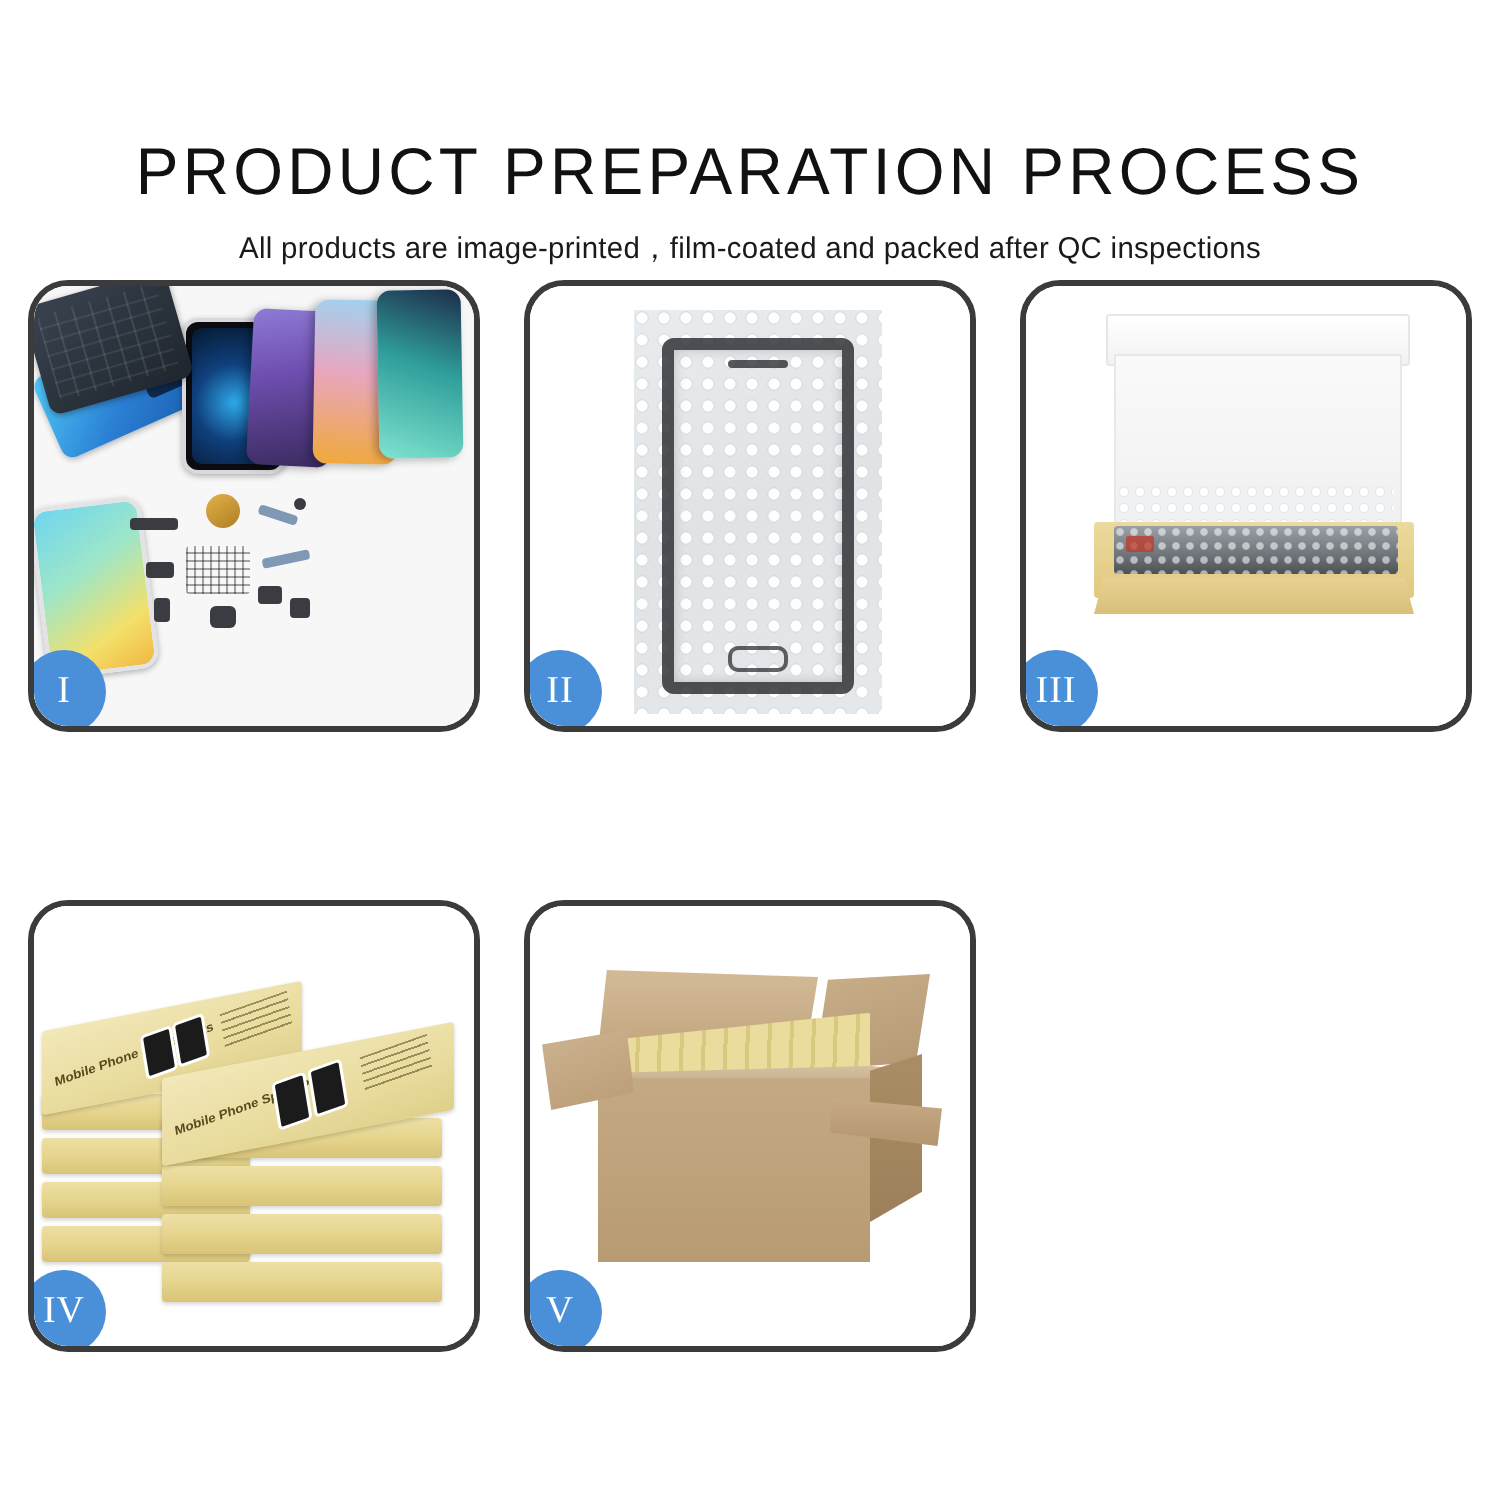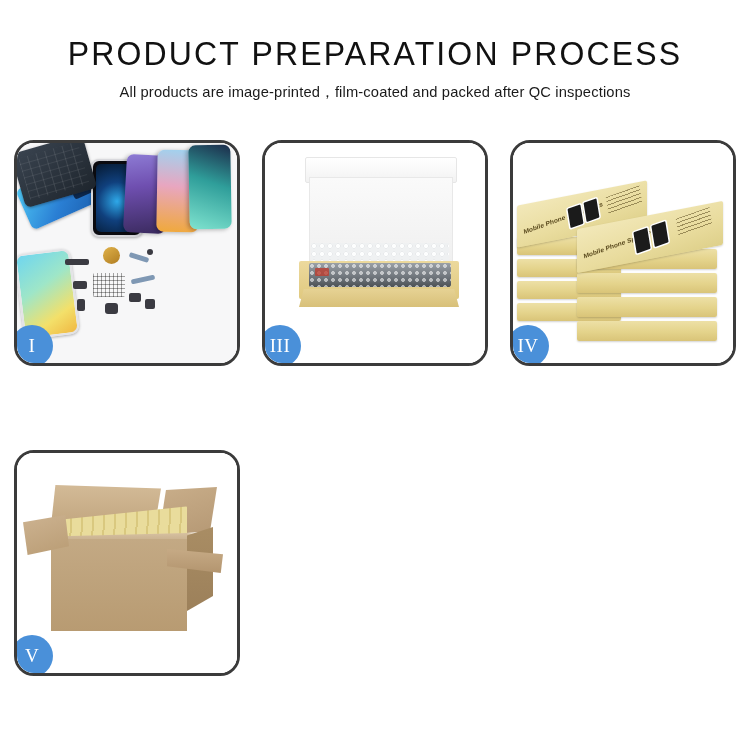--- a/index.html
+++ b/index.html
@@ -9,21 +9,21 @@
   }
   body {
     width: 750px;
     height: 750px;
     font-family: "Liberation Sans", sans-serif;
     overflow: hidden;
     position: relative;
   }
 
   
-  .header { width: 750px; text-align: center; padding-top: 34px; }
+  .header { width: 750px; text-align: center; padding-top: 34px; margin-top: 32px; }
   .title {
     font-family: "Liberation Sans", sans-serif;
     font-size: 33px;
     font-weight: 500;
     letter-spacing: 2.2px;
     color: #111111;
     line-height: 40px;
     white-space: nowrap;
     transform: scaleX(0.97);
   }
@@ -347,20 +347,33 @@
         <div class="chip" style="left:112px;top:150px;width:12px;height:9px;"></div>
         <div class="chip" style="left:60px;top:156px;width:8px;height:12px;border-radius:2px;"></div>
         <div class="chip" style="left:88px;top:160px;width:13px;height:11px;border-radius:3px;"></div>
         <div class="chip" style="left:128px;top:156px;width:10px;height:10px;"></div>
         <div class="chip" style="left:130px;top:106px;width:6px;height:6px;border-radius:50%;"></div>
       </div>
       <div class="badge">I</div>
     </div>
   </div>
 
+  <div class="panel">
+    <div class="panel-inner">
+      <div class="scene p2">
+        <div class="bubble-sheet">
+          <div class="screen-outline">
+            <div class="screen-ear"></div>
+            <div class="screen-home"></div>
+          </div>
+        </div>
+      </div>
+      <div class="badge">II</div>
+    </div>
+  </div>
 
   <div class="panel">
     <div class="panel-inner">
       <div class="scene p3">
         <div class="box3-lid"></div>
         <div class="box3-back"></div>
         <div class="box3-foam"></div>
         <div class="box3-tray"></div>
         <div class="box3-screen"></div>
         <div class="box3-tray-front"></div>

